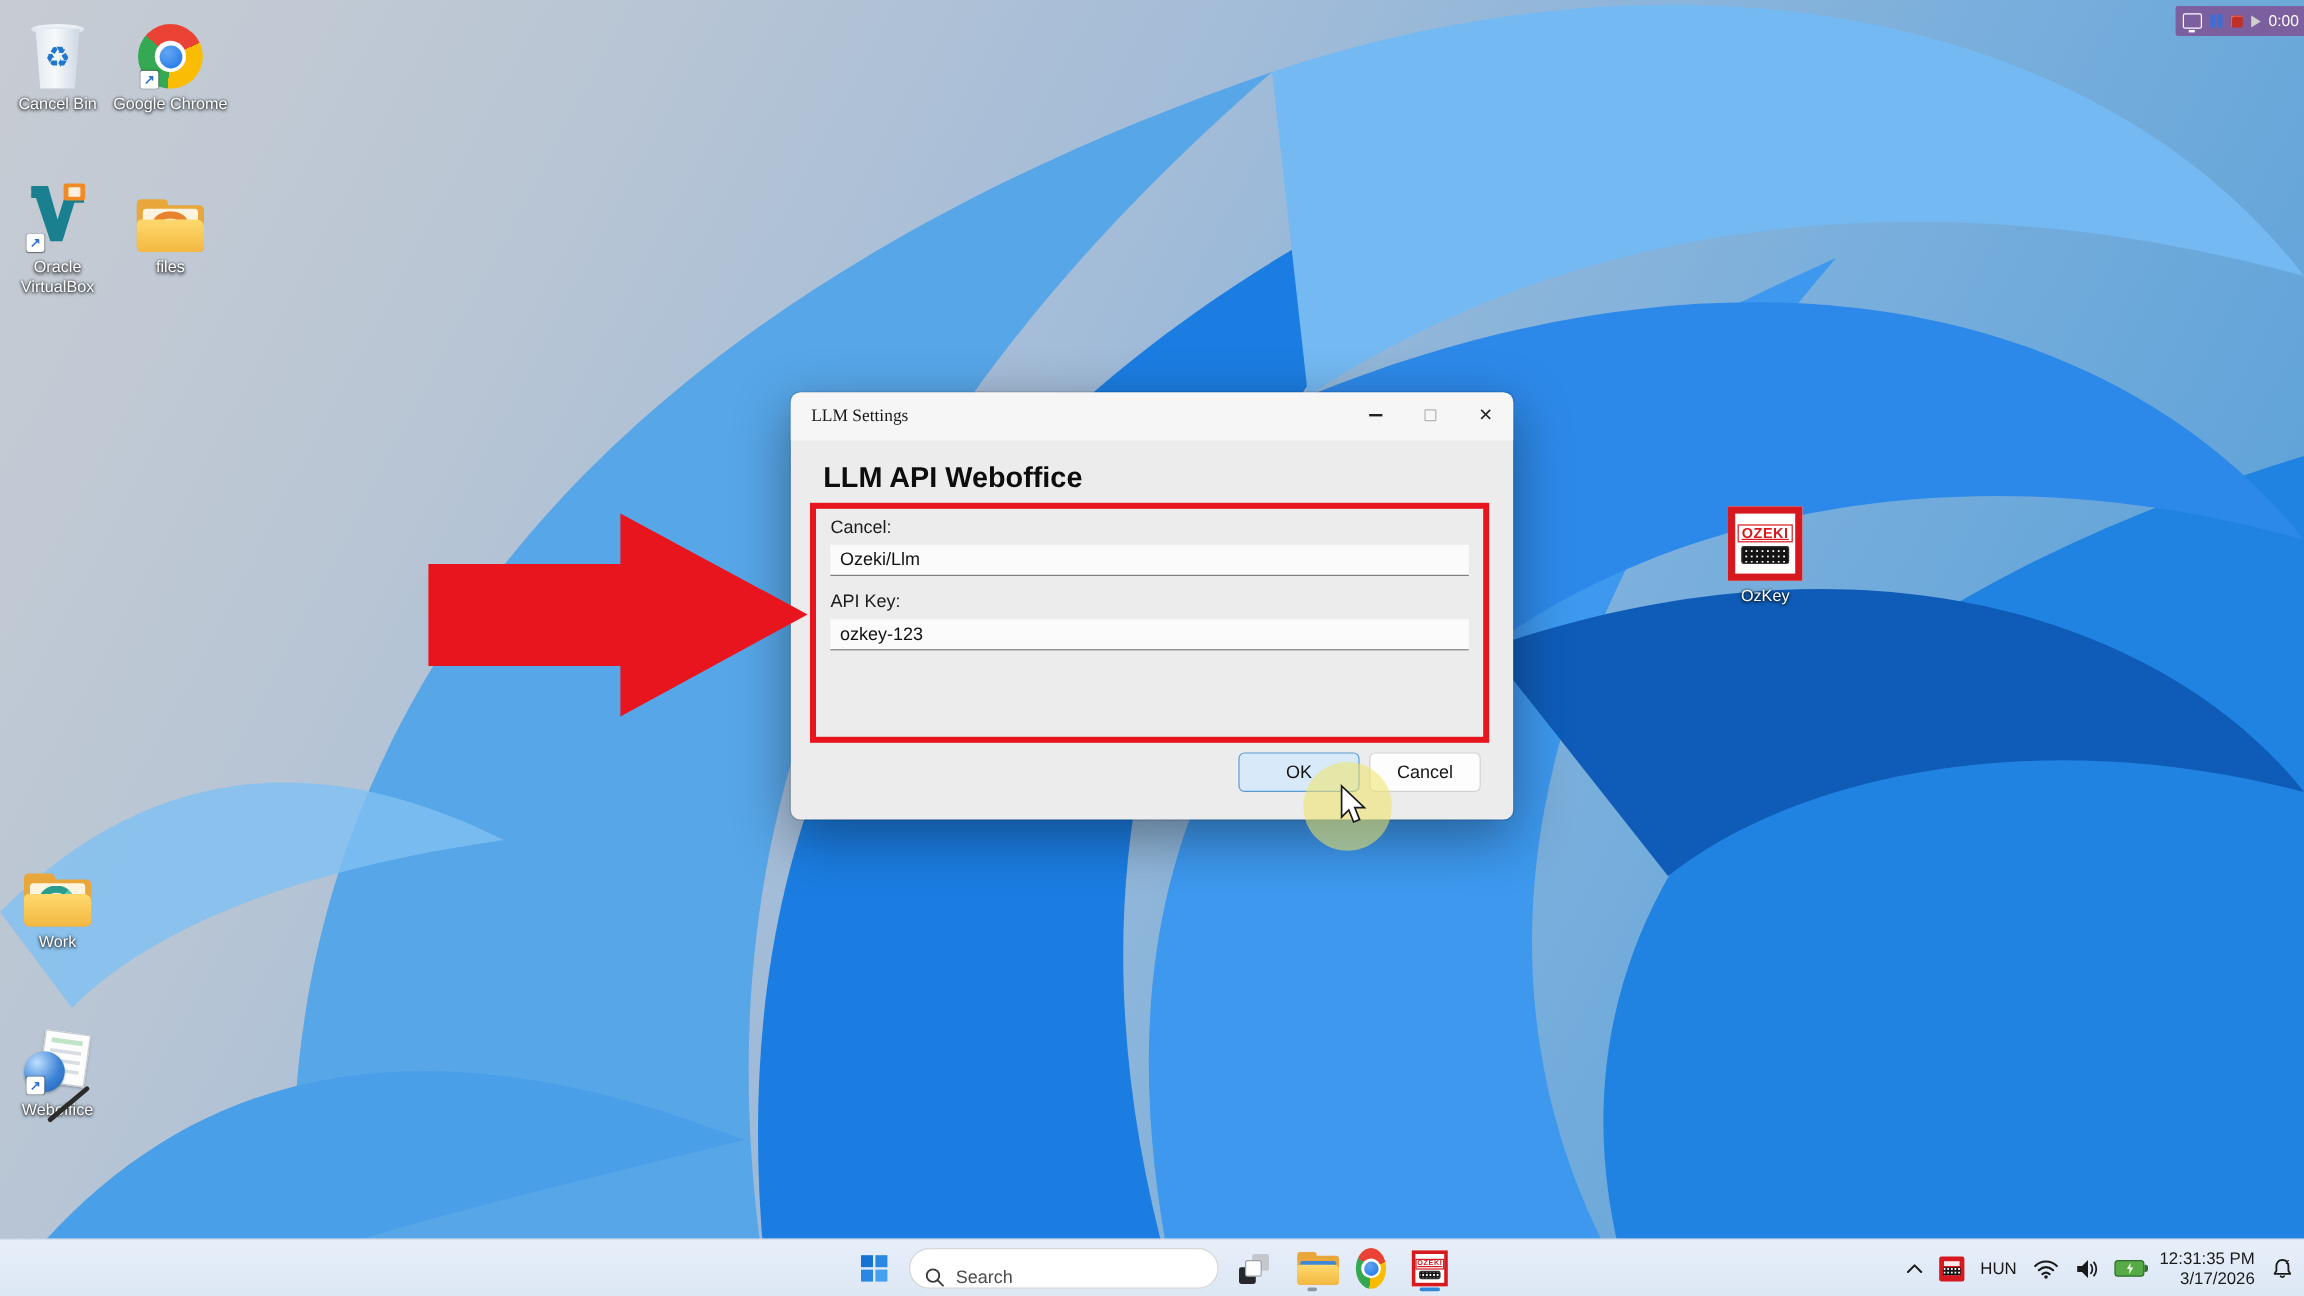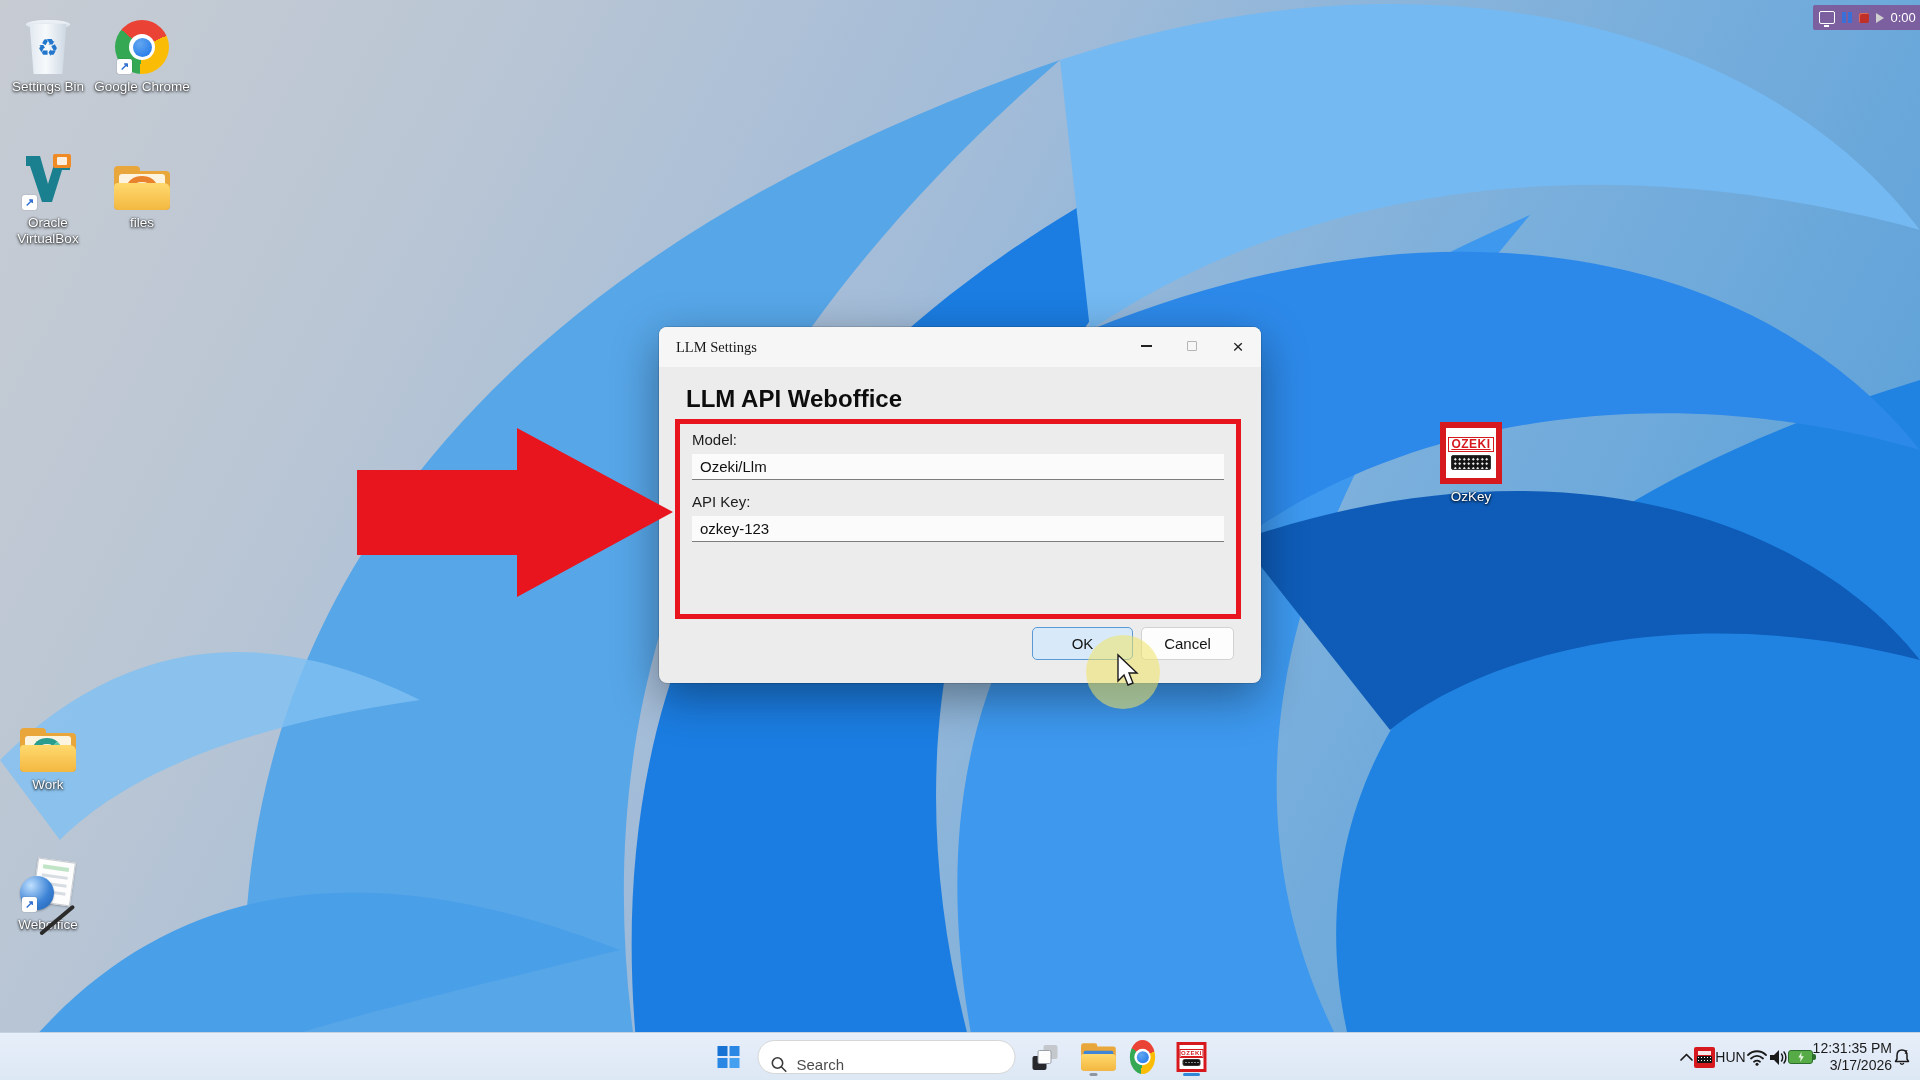--- a/index.html
+++ b/index.html
@@ -109,21 +109,21 @@
   .tv .tv-b { left:0; bottom:0; width:14px; height:14px; background:#26282c; }
   .tv .tv-w { left:5px; top:5px; width:14px; height:14px; background:#fdfdfd; border:1px solid #9aa0a8; }
   .tb-folder { transform:scale(.62); transform-origin:center; }
   .f-blue { position:absolute; left:4px; top:12px; width:48px; height:12px; border-radius:3px; background:#3f86d6; }
   .oz-mini { width:30px; height:30px; background:#fff; border:3.5px solid #d6191f; display:flex; flex-direction:column;
     align-items:center; justify-content:center; gap:1px; }
   .oz-mini .oz-brand { font-size:6px; border-width:1px; line-height:7px; padding:0 1px; }
   .oz-mini .oz-kbd { width:18px; height:7px; background-size:3px 3px; border-width:1px; }
   .run-dash { position:absolute; left:50%; bottom:1px; transform:translateX(-50%); width:8px; height:3px; border-radius:2px; background:#8f969f; }
   .run-active { width:17px; background:#2e87d9; }
-  .tray { position:absolute; right:8px; top:0; height:48px; display:flex; align-items:center; }
+  .tray { position:absolute; right:8px; top:0; height:48px; display:flex; align-items:center; gap:13px; }
   .tray-txt { font-size:14px; color:#1a1a1a; cursor:pointer; }
   .tray-ico { display:flex; align-items:center; justify-content:center; cursor:pointer; }
   .oz-tray { width:21px; height:21px; background:#d6191f; border-radius:2px; display:flex; flex-direction:column;
     align-items:center; justify-content:center; gap:1.5px; }
   .oz-tray b { width:13px; height:4px; background:#fff; opacity:.9; }
   .oz-tray s { width:15px; height:7px; background:#141414; border-radius:1px;
     background-image:radial-gradient(#fff .7px,transparent .8px); background-size:3px 3px; }
   .battery { width:25px; height:14px; border:1.3px solid #2c6f2c; border-radius:3px; background:#57ab46; position:relative; }
   .battery::after { content:""; position:absolute; right:-4px; top:3px; width:2.5px; height:6px; background:#2c6f2c; border-radius:0 2px 2px 0; }
   .bolt { position:absolute; left:8px; top:1px; width:9px; height:10px; background:#eaf6e6;
@@ -159,21 +159,21 @@
   </svg>
 
   <div class="dicon" style="left:0;top:14px">
     <div class="art">
         <div class="art-bin">
       <div class="bin-rim"></div>
           <div class="bin-body"></div>
       <div class="bin-glyph">♻</div>
     </div>
       </div>
-    <div class="lbl">Settings Bin</div>
+    <div class="lbl">Cancel Bin</div>
   </div>
 
   <div class="dicon" style="left:94px;top:14px">
     <div class="art">
         <div style="position:relative">
       <div class="art-chrome"></div>
       <span class="shortcut">↗</span>
     </div>
       </div>
     <div class="lbl">Google Chrome</div>
@@ -262,21 +262,21 @@
           </div>
         <div class="winbtn">
             <span class="ic-close">×</span>
           </div>
       </div>
     </div>
     <div class="dlg-heading">LLM API Weboffice</div>
 
     <div class="redbox">
       <div class="fgroup">
-        <div class="flabel">Model:</div>
+        <div class="flabel">Cancel:</div>
         <input value="Ozeki/Llm" style="">
       </div>
       <div class="fgroup">
         <div class="flabel">API Key:</div>
         <input value="ozkey-123" style="">
       </div>
     </div>
 
     <div class="dlg-buttons">
       <div class="btn btn-ok">OK</div>

